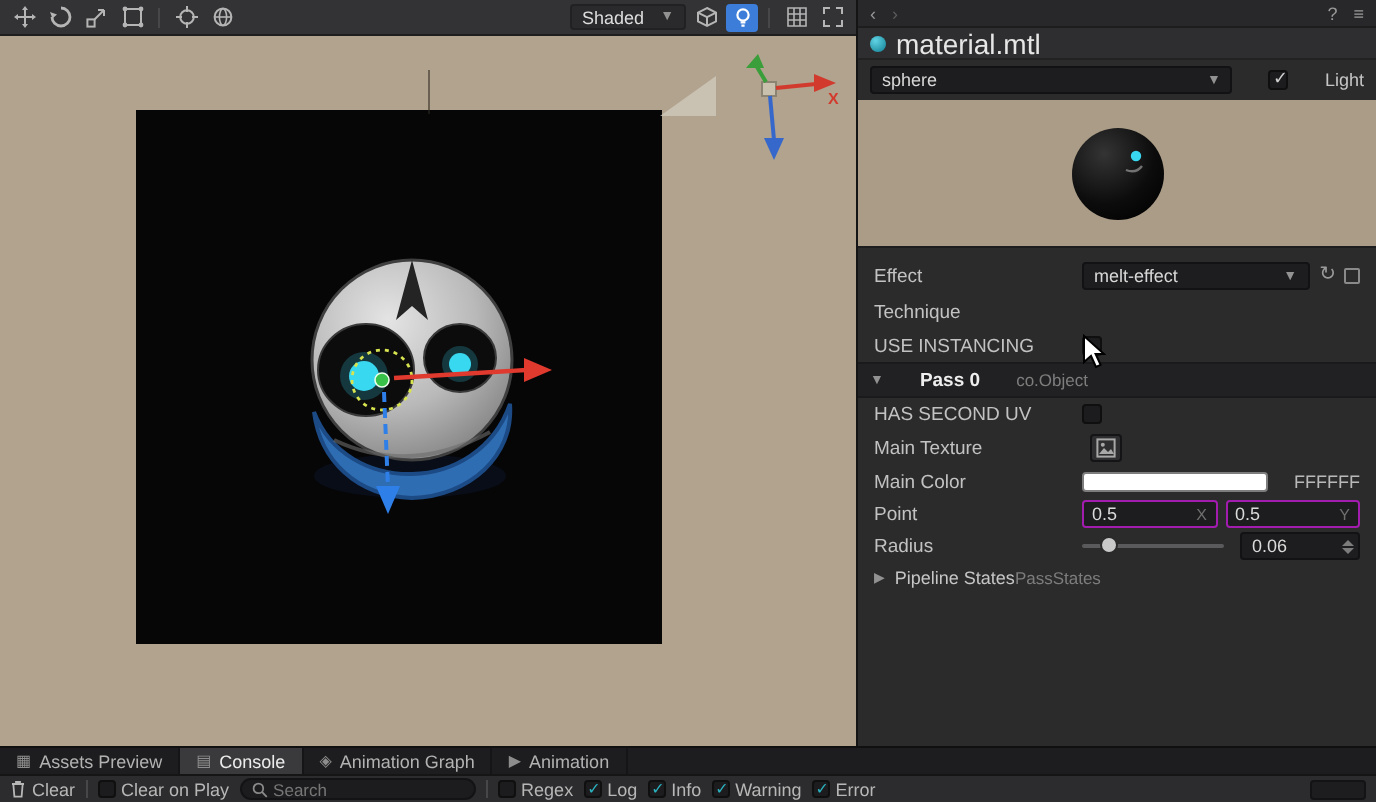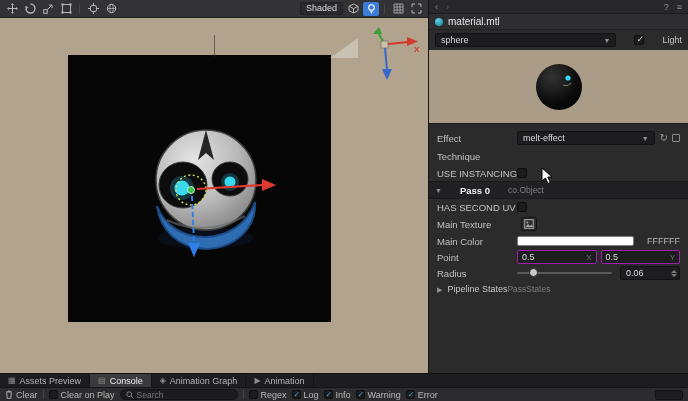--- a/index.html
+++ b/index.html
@@ -16,21 +16,21 @@
   .vp-toolbar {
     height:18px; background:#333335; border-bottom:1px solid #1e1e1e;
     display:flex; align-items:center; gap:2px; padding:0 4px;
   }
   .tool-btn { width:16px; height:14px; display:flex; align-items:center; justify-content:center; border-radius:2px; color:#b5b5b5; }
   .tool-btn.active { background:#3b7dd8; color:#fff; }
   .tool-btn svg { display:block; }
   .vp-sep { width:1px; height:10px; background:#47474a; margin:0 3px; }
   .shaded-select {
     display:flex; align-items:center; gap:8px; background:#2a2a2c; border:1px solid #212123;
-    border-radius:2px; height:13px; padding:0 5px; font-size:9px; color:#ddd;flex-direction:column;
+    border-radius:2px; height:13px; padding:0 5px; font-size:9px; color:#ddd;
   }
   .chev { color:#929292; font-size:7px; line-height:1; }
   .flex-sp { flex:1; }
 
   
   .scene { position:relative; flex:1; background:#b1a38d; overflow:hidden; }
   .plane {
     position:absolute; left:68px; top:37px; width:263px; height:267px;
     background:#060607;
   }
@@ -40,39 +40,39 @@
   }
   .scene-vline { position:absolute; left:214px; top:17px; width:1px; height:22px; background:rgba(45,42,32,.55); }
   .skull-svg { position:absolute; left:105px; top:90px; }
   .axis-gizmo { position:absolute; left:370px; top:8px; }
 
   
   .inspector { width:260px; background:#2b2b2b; border-left:1px solid #141414; display:flex; flex-direction:column; }
   .insp-nav { height:14px; background:#28282a; border-bottom:1px solid #1d1d1d; display:flex; align-items:center; padding:0 6px; gap:8px; color:#9a9a9a; font-size:9px; }
   .insp-header { height:16px; display:flex; align-items:center; gap:5px; padding:0 6px; background:#2e2e30; border-bottom:1px solid #222; }
   .mat-icon { width:8px; height:8px; border-radius:50%; background:radial-gradient(circle at 35% 30%, #5fd3e4, #117d92); }
-  .insp-title { font-size:10px; color:#e6e6e6; }
+  .insp-title { font-size:14px; color:#e6e6e6; }
   .mesh-row { display:flex; align-items:center; gap:18px; padding:3px 6px; height:20px;text-align:right; }
   .sel {
     display:flex; align-items:center; justify-content:space-between; gap:4px;
     background:#1d1d1f; border:1px solid #121214; border-radius:2px;
     height:14px; padding:0 5px; font-size:9px; color:#d8d8d8; min-width:0;
   }
   .sel.grow { flex:1; }
   .sel .val { overflow:hidden; white-space:nowrap; text-overflow:ellipsis; }
   .cb { width:10px; height:10px; background:#1c1c1e; border:1px solid #0f0f10; border-radius:2px; position:relative; flex-shrink:0; }
   .cb.checked::after { content:"✓"; position:absolute; left:1px; top:-2px; font-size:9px; color:#cfcfcf; }
   .cb.teal.checked::after { color:#2bb3c0; }
   .preview { height:74px; background:#aa9c86; position:relative; border-bottom:1px solid #1d1d1d; }
   .preview svg { position:absolute; left:50%; top:50%; transform:translate(-50%,-50%); }
 
   .props { padding-top:5px; }
   .prow { display:flex; align-items:center; height:18px; padding:0 8px; }
   .prow.short { height:16px; }
-  .plabel { width:80px; flex-shrink:0; color:#c2c2c2; font-size:9.5px; overflow:hidden; white-space:nowrap; }
+  .plabel { width:104px; flex-shrink:0; color:#c2c2c2; font-size:9.5px; overflow:hidden; white-space:nowrap; }
   .icon-after { margin-left:5px; color:#9a9a9a; font-size:10px; line-height:1; }
   .copy-box { margin-left:4px; width:8px; height:8px; border:1px solid #8a8a8a; border-radius:1px; }
   .tail-sp { width:19px; flex-shrink:0; }
   .pass-header { background:#212123; height:18px; display:flex; align-items:center; gap:18px; padding:0 6px; border-top:1px solid #1a1a1c; border-bottom:1px solid #1a1a1c; }
   .pass-title { color:#efefef; font-weight:bold; font-size:9.5px; }
   .hint { color:#7d7d7d; font-size:8.5px; }
   .sel.texture { background:#1593a9; border-color:#0c6b7d; color:#fff; }
   .sel.texture .chev { color:#d8f2f6; }
   .thumb-btn { margin-left:4px; width:16px; height:14px; background:#2e2e30; border:1px solid #141416; border-radius:2px; display:flex; align-items:center; justify-content:center; }
   .swatch { flex:1; height:10px; background:#ffffff; border-radius:2px; border:1px solid #7d7d7d; }

